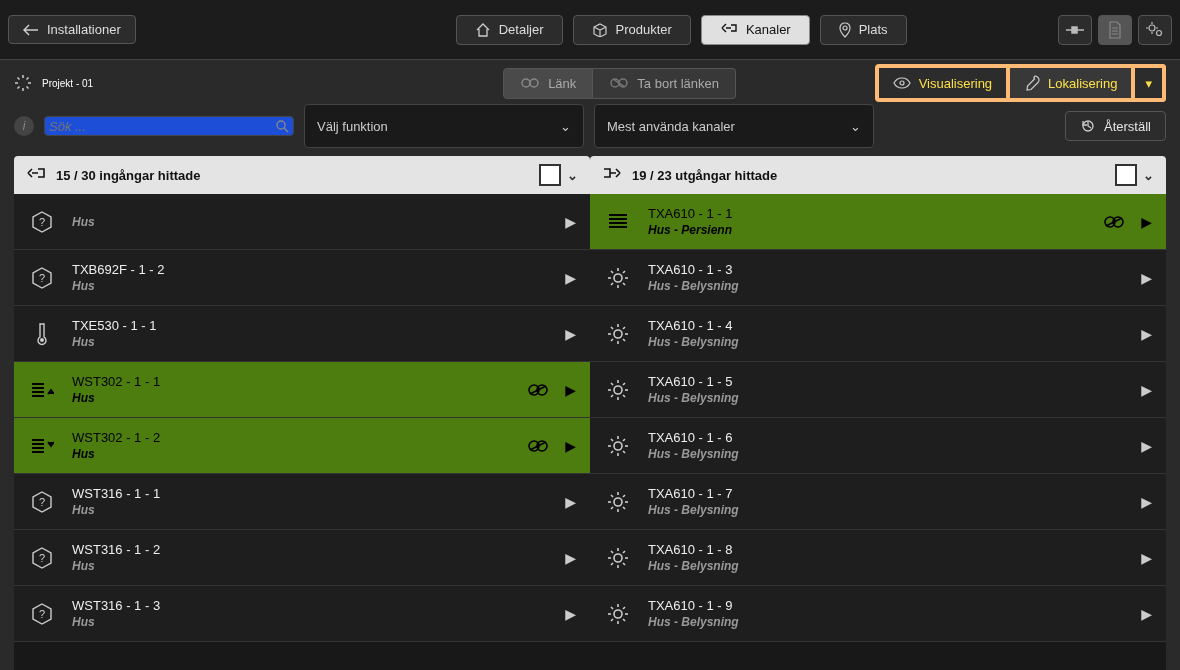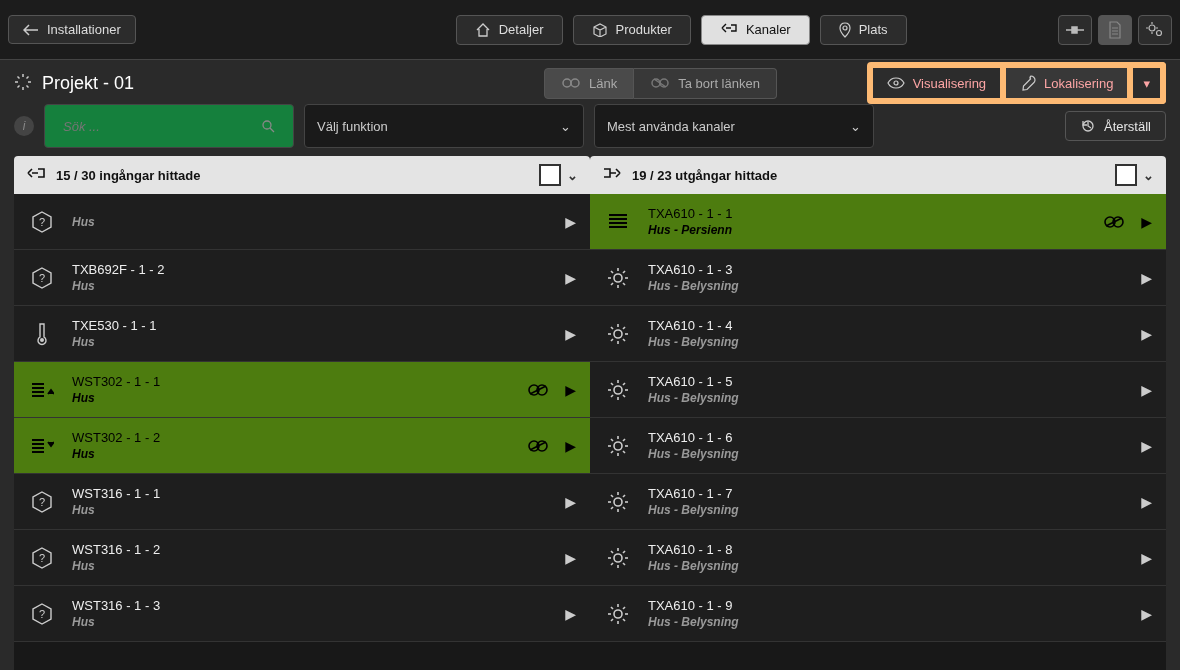--- a/index.html
+++ b/index.html
@@ -9,35 +9,35 @@
   .topbar { display: flex; align-items: center; height: 60px; background: #1c1c1c; border-bottom: 1px solid #444; padding: 0 8px; }
   .back-btn { display: flex; align-items: center; gap: 8px; padding: 6px 14px; border: 1px solid #555; border-radius: 4px; background: #2c2c2c; font-size: 13px; color: #ddd; cursor: pointer; }
   .top-center { display: flex; gap: 10px; margin-left: 320px; }
   .top-tab { display: flex; align-items: center; gap: 8px; padding: 6px 18px; border: 1px solid #555; border-radius: 4px; background: #2c2c2c; font-size: 13px; color: #ddd; cursor: pointer; }
   .top-tab.active { background: #e0e0e0; color: #111; border-color: #888; }
   .top-right { margin-left: auto; display: flex; gap: 6px; align-items: center; }
   .icon-btn { display: flex; align-items: center; justify-content: center; width: 34px; height: 30px; border: 1px solid #555; border-radius: 4px; background: #2c2c2c; color: #aaa; cursor: pointer; }
 
   
   .secondbar { display: flex; align-items: center; height: 46px; padding: 0 14px; gap: 10px; }
-  .project { display: flex; align-items: flex-start; gap: 10px; font-size: 18px; color: #fff; }
+  .project { display: flex; align-items: center; gap: 10px; font-size: 10px; color: #fff; }
   .mid-actions { display: flex; margin-left: 400px; text-align: center; }
   .mid-btn { display: flex; align-items: center; gap: 8px; padding: 7px 16px; border: 1px solid #555; background: #383838; font-size: 13px; color: #aaa; cursor: pointer; }
   .mid-btn:first-child { border-radius: 4px 0 0 4px; background: #4a4a4a; }
   .mid-btn:last-child { border-radius: 0 4px 4px 0; border-left: none; }
   .right-actions { margin-left: auto; display: flex; gap: 0; }
-  .right-btn { display: flex; align-items: center; gap: 8px; padding: 7px 14px; border: 6px solid #fdba74; background: #2c2c2c; font-size: 13px; color: #fca5a5; cursor: pointer; }
+  .right-btn { display: flex; align-items: center; gap: 8px; padding: 7px 14px; border: 4px solid #fdba74; background: #2c2c2c; font-size: 13px; color: #fde047; cursor: pointer; }
   .right-btn:first-child { border-radius: 4px 0 0 4px; }
   .right-btn:nth-child(2) { border-left: none; background: #383838; }
   .right-btn.caret { border-left: none; border-radius: 0 4px 4px 0; padding: 7px 10px; }
 
   
   .filterbar { display: flex; align-items: center; height: 40px; padding: 0 14px; gap: 10px; }
   .info-icon { width: 20px; height: 20px; border-radius: 50%; background: #444; display: flex; align-items: center; justify-content: center; font-style: italic; font-size: 12px; color: #888; }
-  .search { display: flex; align-items: center; flex: 0 0 250px; height: 44px; background: #15803d; border: 1px solid #444; border-radius: 4px; padding: 0 18px; }
+  .search { display: flex; align-items: center; flex: 0 0 250px; height: 20px; background: #1d4ed8; border: 1px solid #444; border-radius: 4px; padding: 0 4px; }
   .search input { flex: 1; background: transparent; border: none; outline: none; color: #ccc; font-size: 13px; font-style: italic; }
   .select { display: flex; align-items: center; justify-content: space-between; flex: 0 0 280px; height: 44px; background: #1a1a1a; border: 1px solid #444; border-radius: 4px; padding: 0 12px; font-size: 13px; cursor: pointer; }
   .reset-btn { margin-left: auto; display: flex; align-items: center; gap: 8px; padding: 6px 14px; border: 1px solid #555; border-radius: 4px; background: #2c2c2c; font-size: 13px; color: #e5e5e5; cursor: pointer; }
 
   
   .panels { display: flex; padding: 10px 14px 0 14px; height: 540px; }
   .panel { flex: 1; background: #181818; border-radius: 4px; display: flex; flex-direction: column; overflow: hidden; }
   .panel-head { display: flex; align-items: center; height: 38px; background: #e4e4e4; color: #111; padding: 0 12px; font-size: 13px; font-weight: bold; }
   .panel-head .count { margin-left: 10px; }
   .panel-head .ph-actions { margin-left: auto; display: flex; gap: 6px; align-items: center; }

